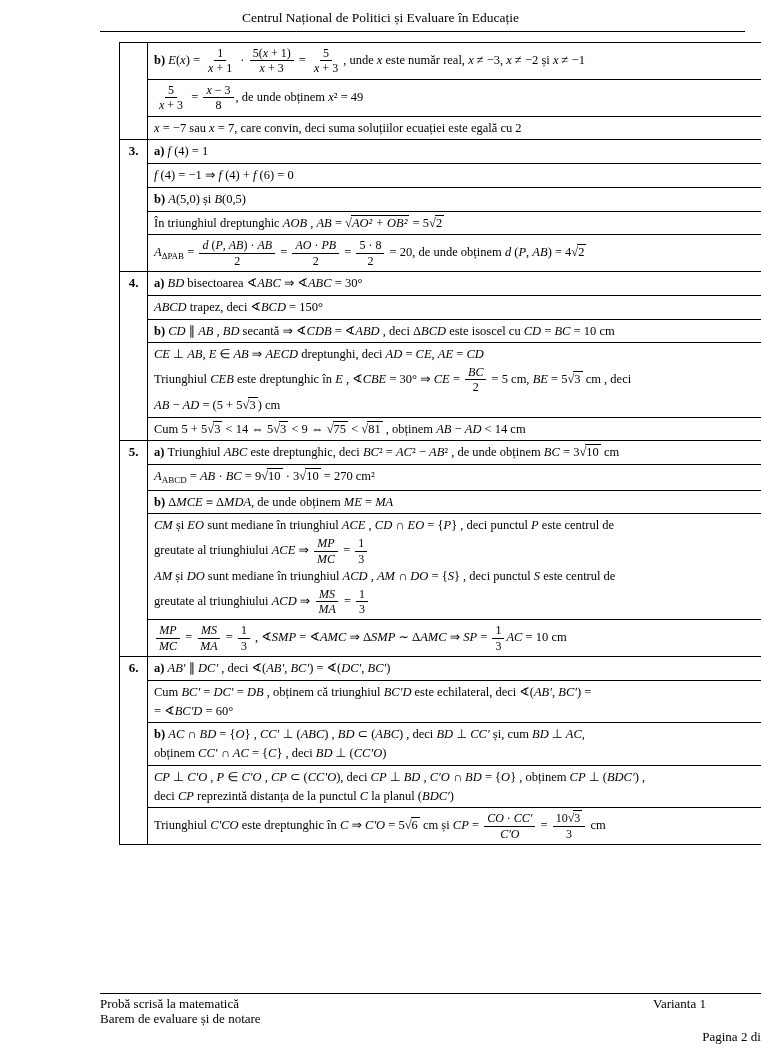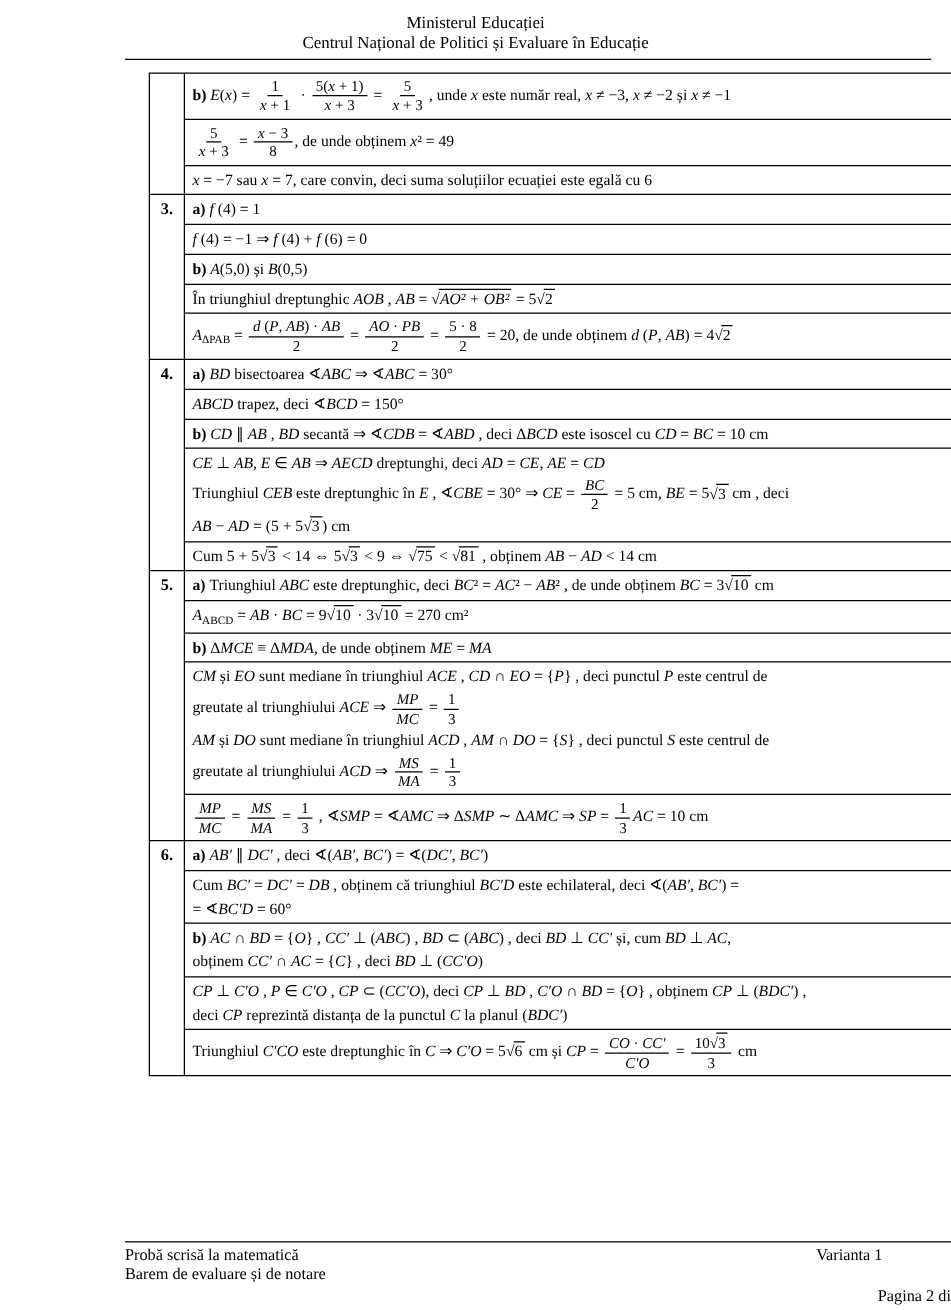--- a/index.html
+++ b/index.html
@@ -40,21 +40,20 @@
   .footer-row{display:flex;justify-content:space-between;align-items:flex-start;}
   .footer-right{padding-right:55px;}
   .footer-page{text-align:right;margin-left:-100px;margin-right:-16px;margin-top:2px;}
 </style>
 </head>
 <body>
 
 <div class="page">
 
   <div class="doc-header">
-    <div>Ministerul Educației</div>
     <div>Centrul Național de Politici și Evaluare în Educație</div>
   </div>
 
   <div class="header-rule"></div>
 
   <div class="btable">
       <div class="prow">
         <div class="pnum"></div>
         <div class="pitems">
           <div class="item">
@@ -83,21 +82,21 @@
                   <span class="fn"><span class="mit">x</span><span class="txt"> − 3</span></span>
                   <span class="fd"><span class="txt">8</span></span>
                 </span><span class="txt">, de unde obținem </span><span class="mit">x</span><span class="txt">² = 49</span></div>
             </div>
             <div class="item-points">
               <span class="pts">1p</span>
             </div>
           </div>
           <div class="item">
             <div class="item-content">
-              <div class="line"><span class="mit">x</span><span class="txt"> = −7 sau </span><span class="mit">x</span><span class="txt"> = 7, care convin, deci suma soluțiilor ecuației este egală cu 6</span></div>
+              <div class="line"><span class="mit">x</span><span class="txt"> = −7 sau </span><span class="mit">x</span><span class="txt"> = 7, care convin, deci suma soluțiilor ecuației este egală cu 2</span></div>
             </div>
             <div class="item-points">
               <span class="pts">1p</span>
             </div>
           </div>
         </div>
       </div>
       <div class="prow">
         <div class="pnum">3.</div>
         <div class="pitems">

